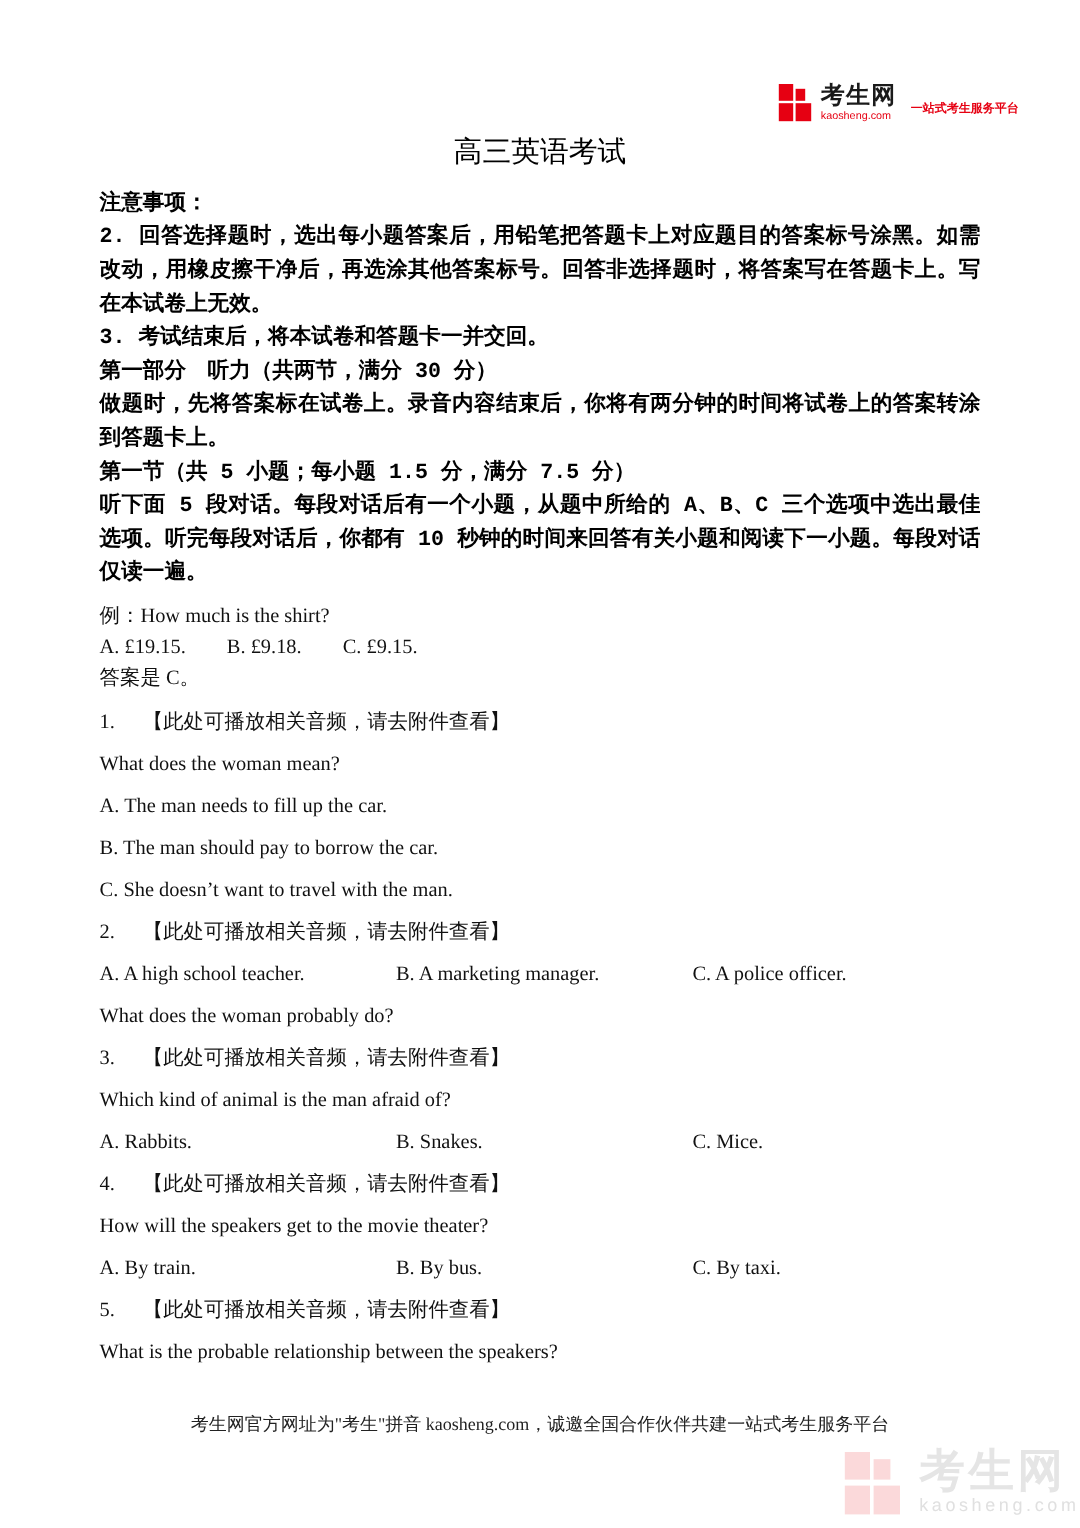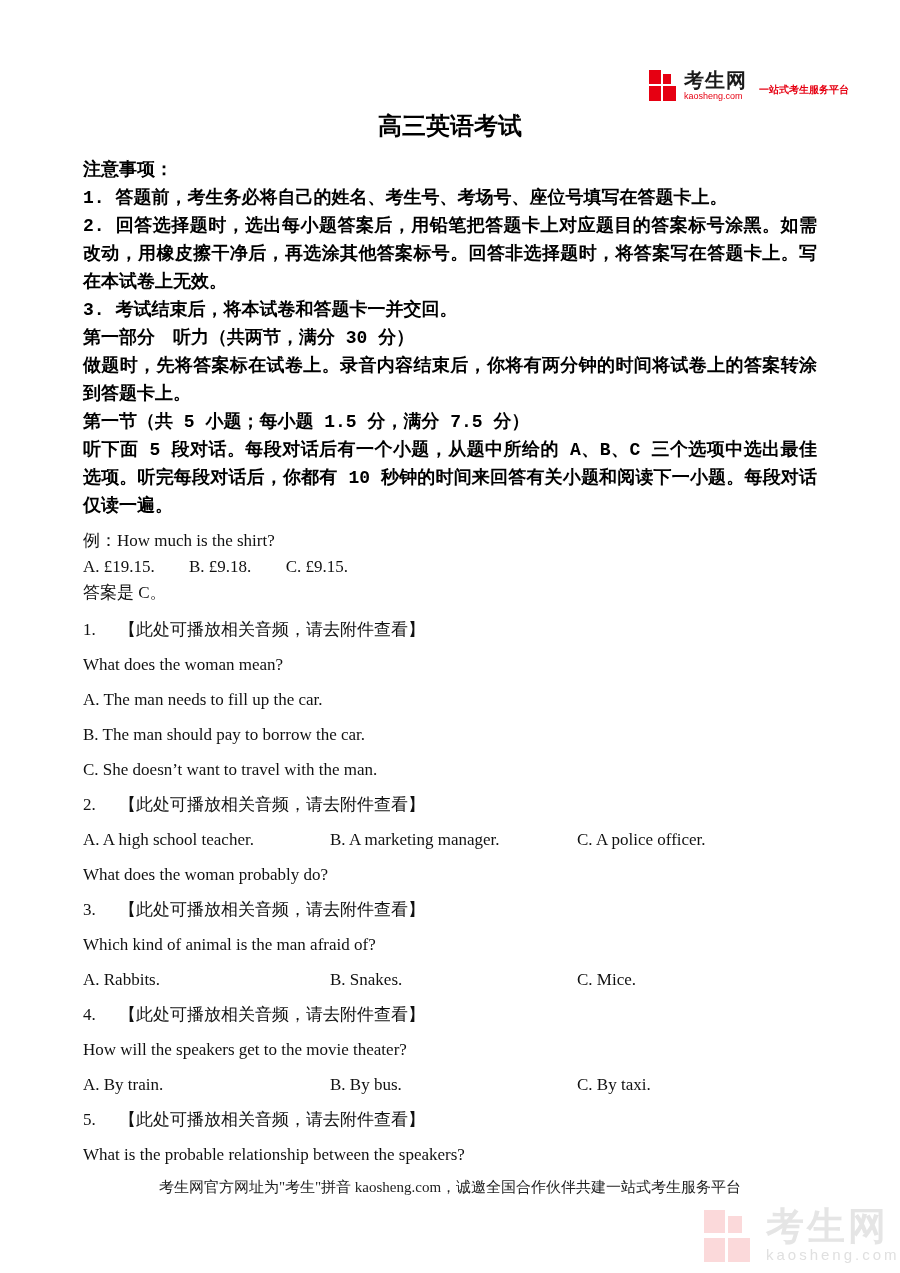--- a/index.html
+++ b/index.html
@@ -34,21 +34,21 @@
   .logo-tagline {
     font-family: "Liberation Sans", sans-serif;
     font-size: 10px; font-weight: bold; color: #e60012;
     margin-left: 12px; margin-top: 13px; white-space: nowrap;
   }
 
   
   .title {
     padding-top: 110px;
     text-align: center;
-    font-size: 24px; font-weight: bold;
+    font-size: 24px; font-weight: normal;
     font-family: "Liberation Sans", sans-serif;
     color: #000;
   }
 
   
   .content { margin: 14px 83px 0 83px; }
 
   .bold-para {
     font-family: Liberation Mono, monospace;
     font-size: 18px; font-weight: bold;
@@ -108,21 +108,20 @@
       <span class="logo-domain">kaosheng.com</span>
     </div>
     <span class="logo-tagline">一站式考生服务平台</span>
   </div>
 
   <div class="title">高三英语考试</div>
 
   <div class="content">
 
     <div class="bold-para no-justify">注意事项：</div>
-    <div class="bold-para no-justify">1. 答题前，考生务必将自己的姓名、考生号、考场号、座位号填写在答题卡上。</div>
     <div class="bold-para">2. 回答选择题时，选出每小题答案后，用铅笔把答题卡上对应题目的答案标号涂黑。如需改动，用橡皮擦干净后，再选涂其他答案标号。回答非选择题时，将答案写在答题卡上。写在本试卷上无效。</div>
     <div class="bold-para no-justify">3. 考试结束后，将本试卷和答题卡一并交回。</div>
 
     <div class="bold-para no-justify">第一部分　听力（共两节，满分 30 分）</div>
     <div class="bold-para">做题时，先将答案标在试卷上。录音内容结束后，你将有两分钟的时间将试卷上的答案转涂到答题卡上。</div>
     <div class="bold-para no-justify">第一节（共 5 小题；每小题 1.5 分，满分 7.5 分）</div>
     <div class="bold-para">听下面 5 段对话。每段对话后有一个小题，从题中所给的 A、B、C 三个选项中选出最佳选项。听完每段对话后，你都有 10 秒钟的时间来回答有关小题和阅读下一小题。每段对话仅读一遍。</div>
 
     <div class="example">
       <div>例：How much is the shirt?</div>

